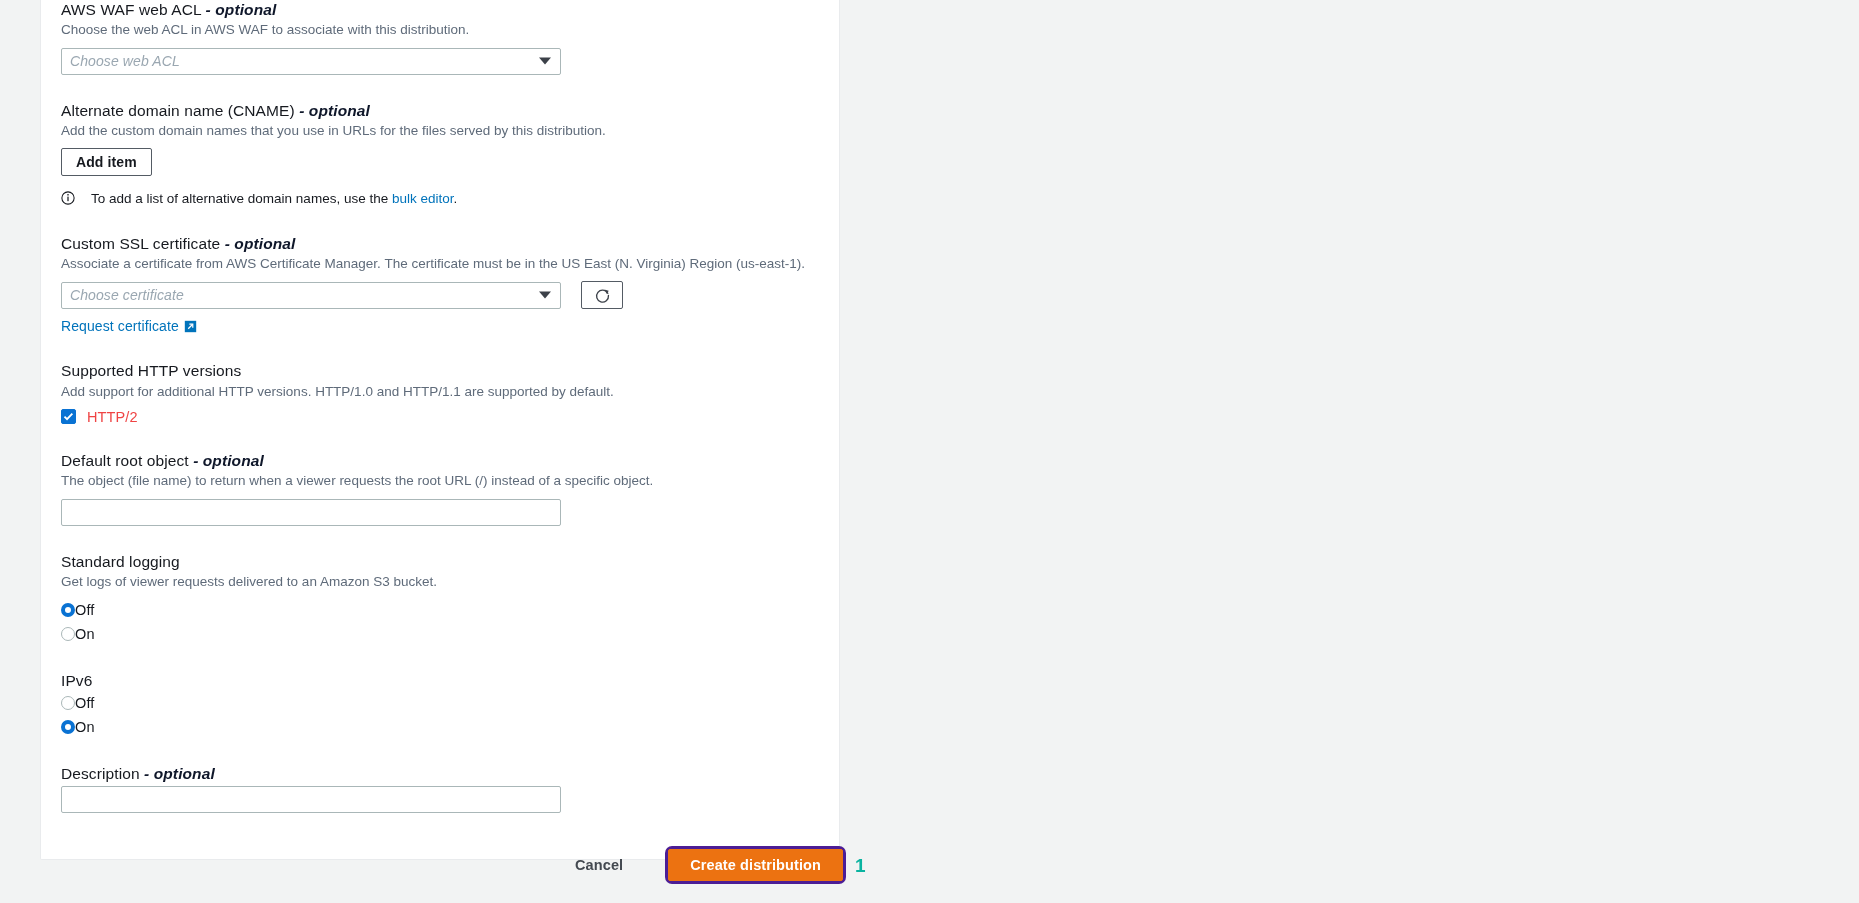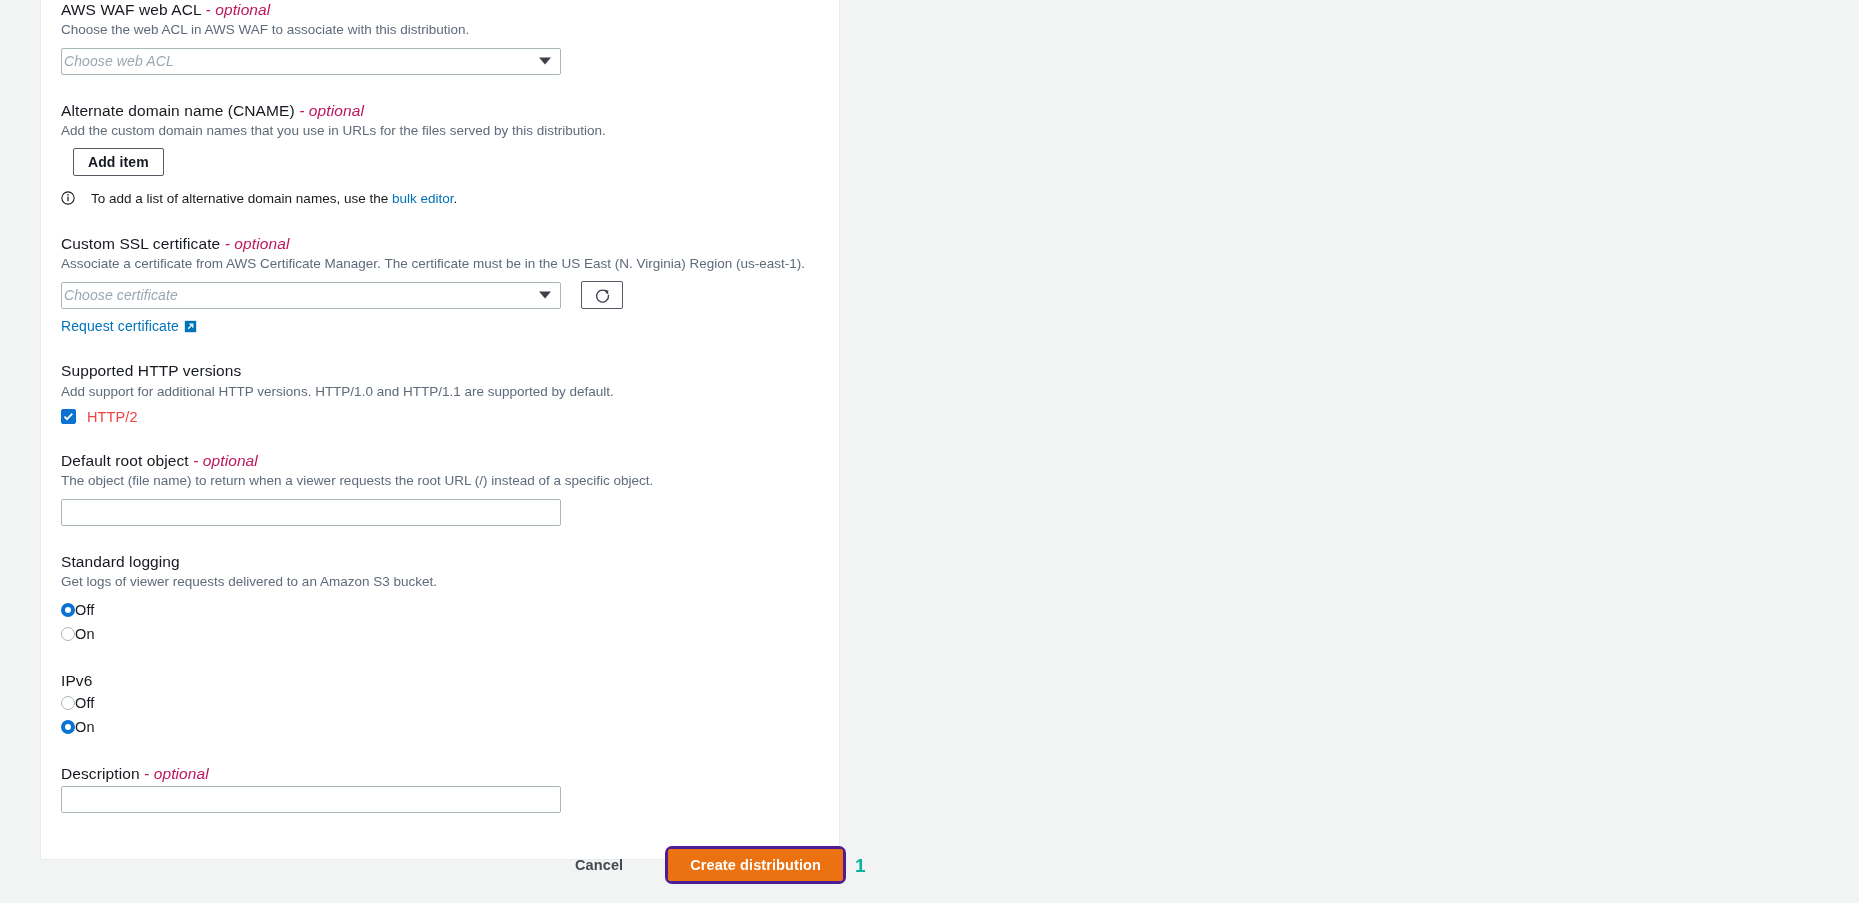--- a/index.html
+++ b/index.html
@@ -37,41 +37,41 @@
   .f-label {
     font-size: 15.5px;
     color: #16191f;
     font-weight: 400;
     line-height: 1.25;
     margin-bottom: 2px;
     letter-spacing: .1px;
   }
   .f-label .opt {
     font-style: italic;
-    color: #be185d;
-    font-weight: 400;
+    color: #0f172a;
+    font-weight: 700;
   }
   .f-desc {
     font-size: 13.5px;
     color: #5f6b7a;
     line-height: 1.35;
     margin-bottom: 8px;
   }
   
   .select-row { display: flex; align-items: center; gap: 20px; }
   .select {
     position: relative;
     width: 500px;
     height: 27px;
     border: 1px solid #aab7b8;
     border-radius: 2px;
     background: #ffffff;
     display: flex;
     align-items: center;
-    padding: 0 2px;
+    padding: 0 8px;
   }
   .select .ph {
     font-size: 14px;
     font-style: italic;
     color: #9aa7b1;
     letter-spacing: .1px;
   }
   .caret {
     position: absolute;
     right: 9px;
@@ -103,21 +103,20 @@
     padding: 0 14px;
     border: 1px solid #545b64;
     border-radius: 2px;
     background: #ffffff;
     color: #16191f;
     font-family: "Liberation Sans", sans-serif;
     font-size: 14px;
     font-weight: bold;
     cursor: pointer;
     letter-spacing: .1px;
-    margin-left: 12px;
   }
   
   .info-line {
     display: flex;
     align-items: flex-start;
     gap: 16px;
     font-size: 13.5px;
     color: #16191f;
     margin-top: 14px;
     line-height: 1.3;

